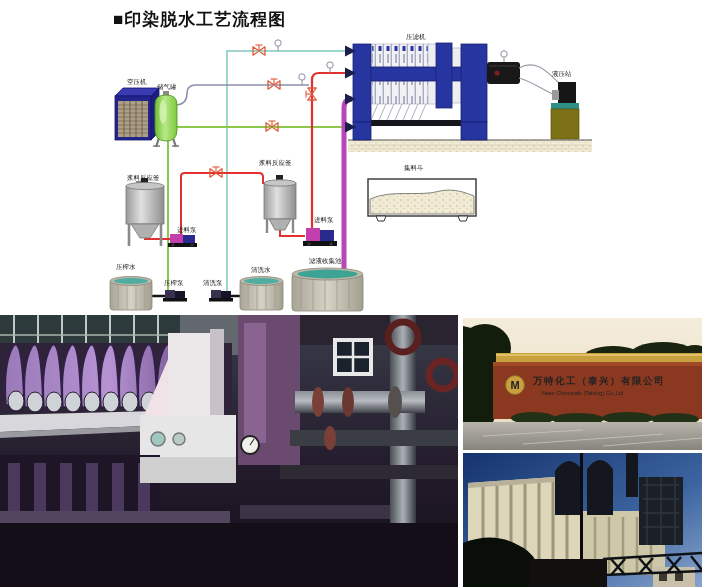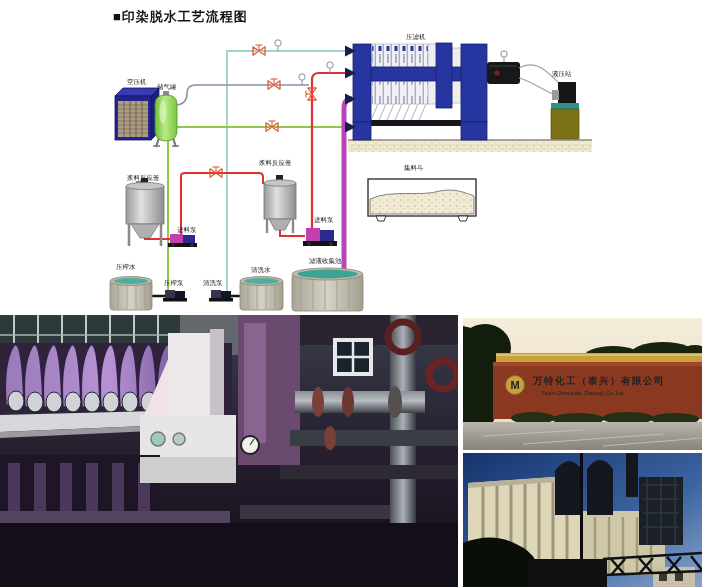--- a/index.html
+++ b/index.html
@@ -1,18 +1,18 @@
 <!DOCTYPE html>
 <html><head>
 <meta charset="utf-8">
 <style>
   html,body{margin:0;padding:0;background:#fff;}
   .canvas{position:relative;width:702px;height:587px;background:#ffffff;
           font-family:"Liberation Sans",sans-serif;overflow:hidden;}
-  .title{position:absolute;left:113px;top:8px;font-size:13px;font-weight:bold;
+  .title{position:absolute;left:113px;top:8px;font-size:17px;font-weight:bold;
          color:#111;letter-spacing:1px;white-space:nowrap;}
   svg{position:absolute;display:block;}
   #diagram{left:0;top:0;}
   #photo-left{left:0;top:315px;}
   #photo-gate{left:463px;top:318px;}
   #photo-plant{left:463px;top:453px;}
   text{font-family:"Liberation Sans",sans-serif;fill:#222;}
 </style>
 </head>
 <body>

